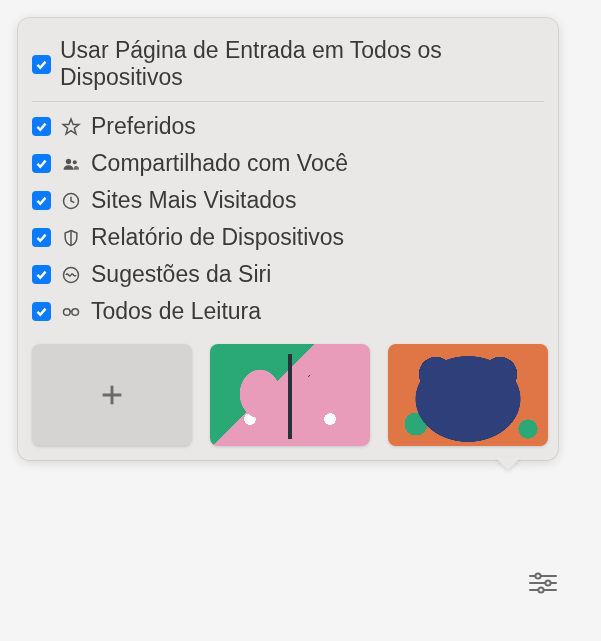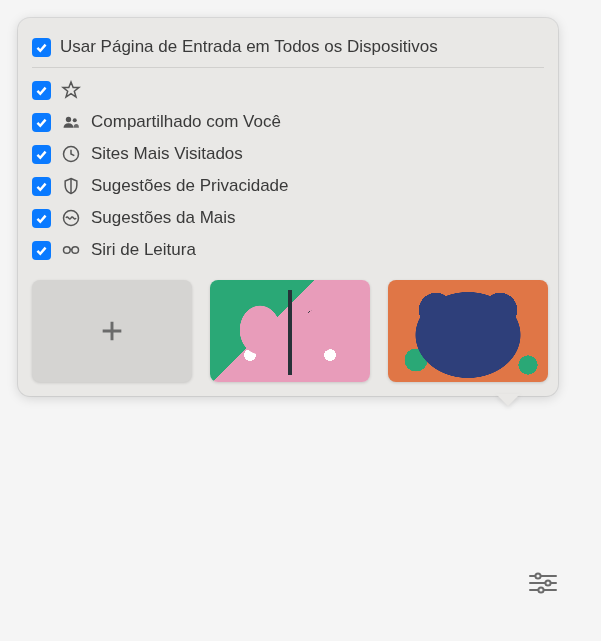--- a/index.html
+++ b/index.html
@@ -74,21 +74,21 @@
       justify-content: center;
       color: #555;
       flex-shrink: 0;
     }
     .icon svg {
       width: 20px;
       height: 20px;
     }
     .label {
       color: #3a3a3a;
-      font-size: 17px;
+      font-size: 23px;
     }
     .thumbnails {
       display: flex;
       gap: 18px;
       margin-top: 14px;
     }
     .thumb {
       width: 160px;
       height: 102px;
       border-radius: 8px;
@@ -180,20 +180,21 @@
     <div class="checkbox">
       <svg viewBox="0 0 16 16">
           <polyline points="3,8.5 6.5,12 13,4.5"></polyline>
         </svg>
     </div>
     <span class="icon">
       <svg viewBox="0 0 24 24" fill="none" stroke="currentColor" stroke-width="1.8">
         <polygon points="12,2.5 14.6,9 21.5,9 16,13.4 18,20.5 12,16.5 6,20.5 8,13.4 2.5,9 9.4,9"></polygon>
       </svg>
     </span>
+    <span class="label">Preferidos</span>
   </div>
 
   <div class="row">
     <div class="checkbox">
       <svg viewBox="0 0 16 16">
           <polyline points="3,8.5 6.5,12 13,4.5"></polyline>
         </svg>
     </div>
     <span class="icon">
       <svg viewBox="0 0 24 24" fill="currentColor">
@@ -226,52 +227,52 @@
       <svg viewBox="0 0 16 16">
           <polyline points="3,8.5 6.5,12 13,4.5"></polyline>
         </svg>
     </div>
     <span class="icon">
       <svg viewBox="0 0 24 24" fill="none" stroke="currentColor" stroke-width="1.8">
         <path d="M12,3 L19,6 V11 C19,16 16,19.5 12,21 C8,19.5 5,16 5,11 V6 Z"></path>
         <path d="M12,3 V21"></path>
       </svg>
     </span>
-    <span class="label">Sugestões de Privacidade</span>
+    <span class="label">Relatório de Dispositivos</span>
   </div>
 
   <div class="row">
     <div class="checkbox">
       <svg viewBox="0 0 16 16">
           <polyline points="3,8.5 6.5,12 13,4.5"></polyline>
         </svg>
     </div>
     <span class="icon">
       <svg viewBox="0 0 24 24" fill="none" stroke="currentColor" stroke-width="1.8">
         <circle cx="12" cy="12" r="9"></circle>
         <path d="M6,12 C8,8 10,16 12,12 C14,8 16,16 18,12"></path>
       </svg>
     </span>
-    <span class="label">Sugestões da Mais</span>
+    <span class="label">Sugestões da Siri</span>
   </div>
 
   <div class="row">
     <div class="checkbox">
       <svg viewBox="0 0 16 16">
           <polyline points="3,8.5 6.5,12 13,4.5"></polyline>
         </svg>
     </div>
     <span class="icon">
       <svg viewBox="0 0 24 24" fill="none" stroke="currentColor" stroke-width="1.8">
         <circle cx="7" cy="12" r="4"></circle>
         <circle cx="17" cy="12" r="4"></circle>
         <path d="M11,12 C11.5,11 12.5,11 13,12"></path>
       </svg>
     </span>
-    <span class="label">Siri de Leitura</span>
+    <span class="label">Todos de Leitura</span>
   </div>
 
 
   <div class="thumbnails">
     <div class="thumb add">
       <svg viewBox="0 0 24 24" fill="none">
           <line x1="12" y1="4" x2="12" y2="20"></line>
           <line x1="4" y1="12" x2="20" y2="12"></line>
         </svg>
     </div>

